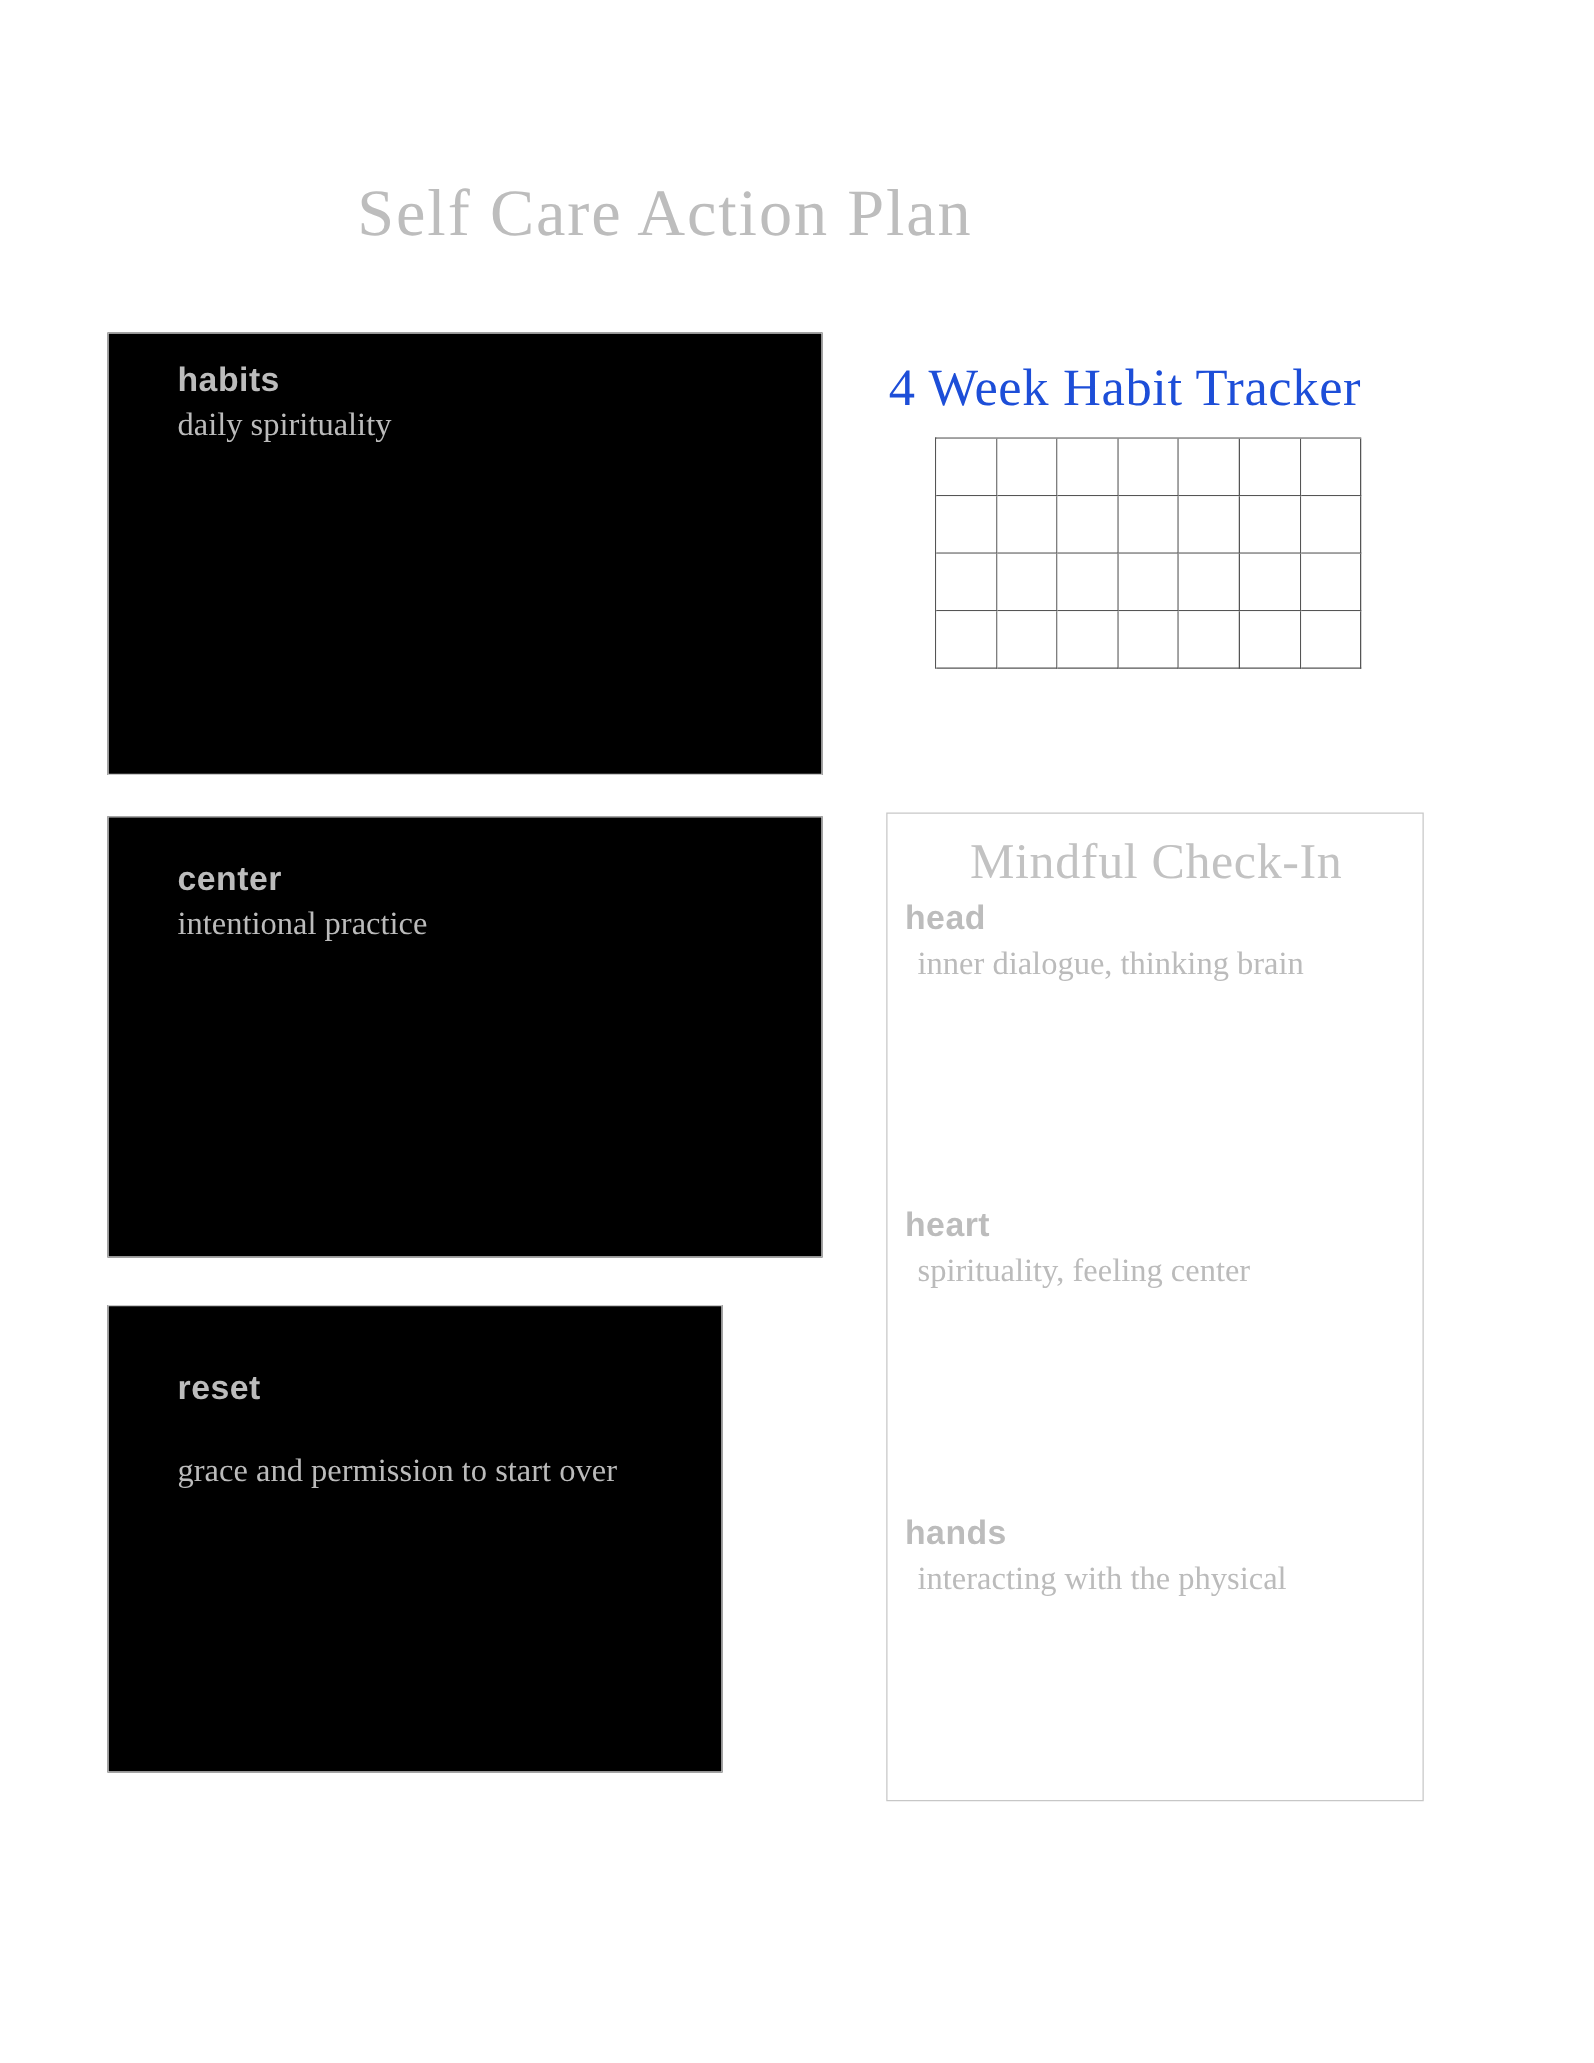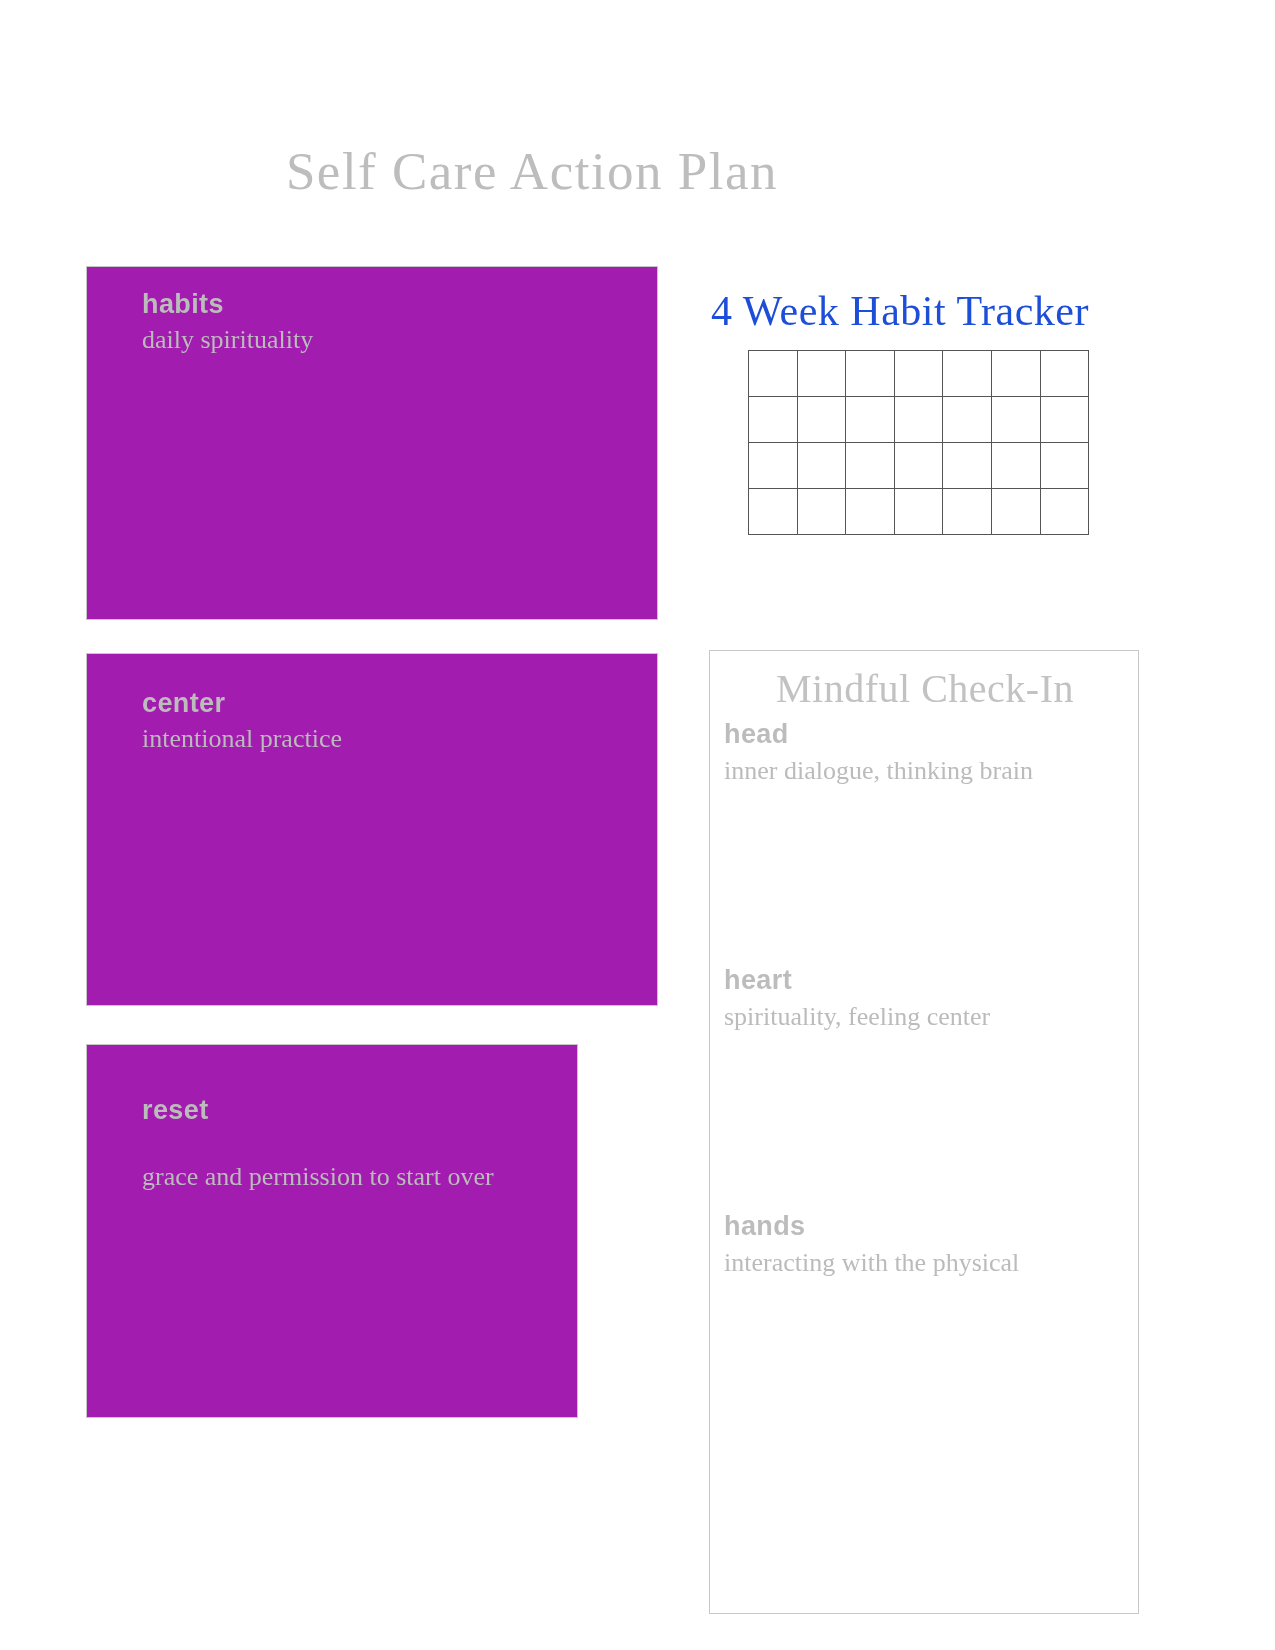--- a/index.html
+++ b/index.html
@@ -34,21 +34,21 @@
     letter-spacing: 1.5px;
     color: #bdbdbd;
     line-height: 1.1;
     white-space: nowrap;
   }
 
   
   .card {
     position: absolute;
     border: 1px solid #c7c7c7;
-    background: #a21caf;
+    background: #000000;
     box-sizing: border-box;
     padding-left: 28px;
   }
   .card-habits { left: 86px;  top: 266px;  width: 572px; height: 354px; }
   .card-often  { left: 86px;  top: 653px;  width: 572px; height: 353px; }
   .card-reset  { left: 86px;  top: 1044px; width: 492px; height: 374px; }
 
   .card-heading {
     position: absolute;
     font-family: "Liberation Sans", sans-serif;
@@ -109,21 +109,21 @@
     background: #ffffff;
     box-sizing: border-box;
   }
 
   
   .checkin-panel {
     position: absolute;
     left: 709px;
     top: 650px;
     width: 430px;
-    height: 964px;
+    height: 791px;
     border: 1px solid #c7c7c7;
     background: #ffffff;
     box-sizing: border-box;
   }
   .checkin-title {
     position: absolute;
     left: 0;
     top: 16px;
     width: 430px;
     text-align: center;
@@ -150,21 +150,21 @@
     line-height: 1;
     margin: 0 0 10px 0;
     white-space: nowrap;
   }
   .checkin-sub {
     font-family: "Liberation Serif", serif;
     font-weight: 400;
     font-size: 26px;
     color: #bbbbbb;
     line-height: 1;
-    margin: 0;
+    margin: 10px;
     white-space: nowrap;
   }
 </style>
 </head>
 <body>
 
 <div class="page">
 
   <div class="page-title">Self Care Action Plan</div>
 

